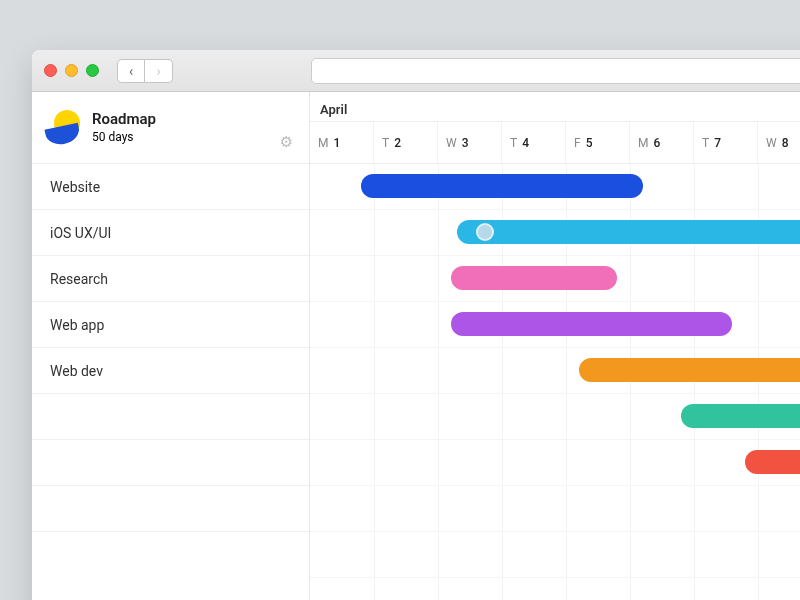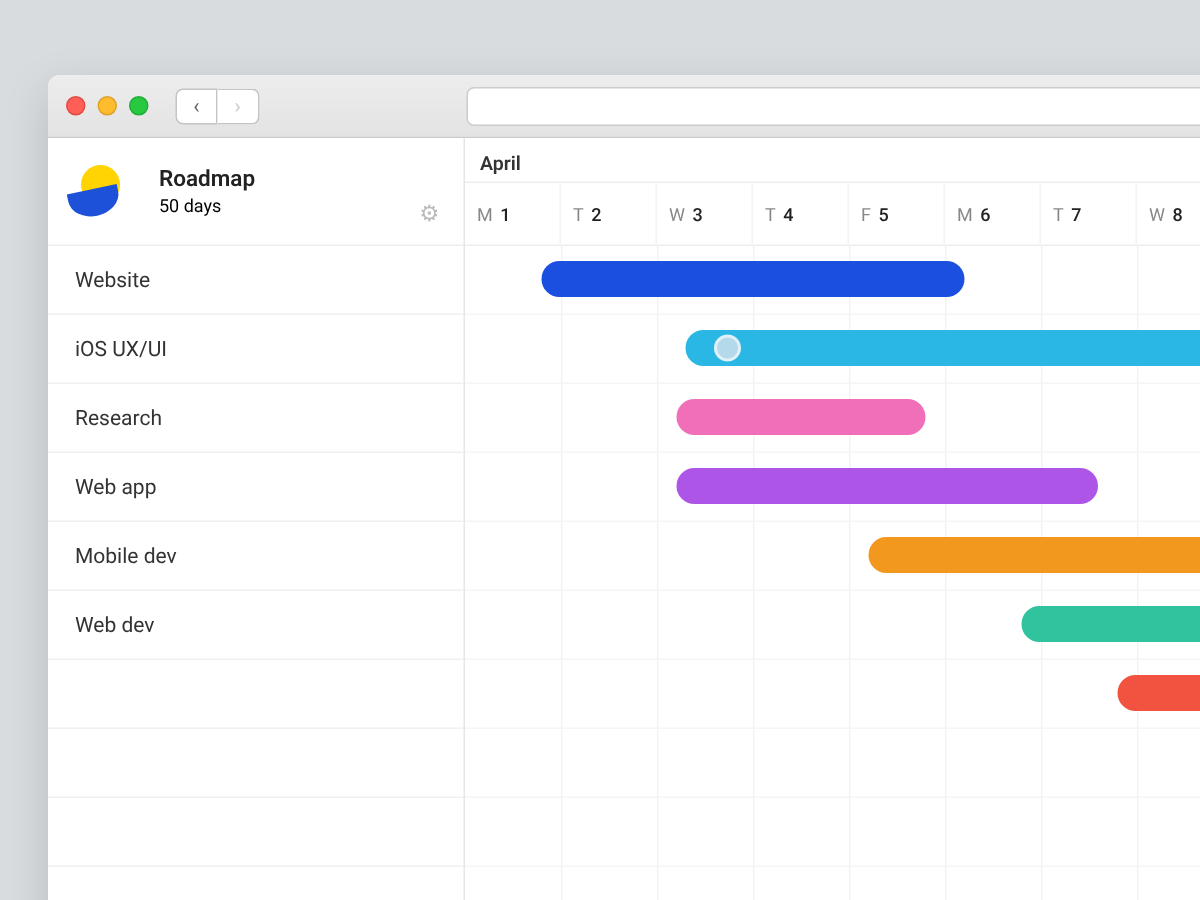--- a/index.html
+++ b/index.html
@@ -63,21 +63,21 @@
     width: 278px;
     border-right:1px solid #e6e6e6;
     background:#fff;
     flex-shrink:0;
   }
   .proj-header {
     display:flex;
     align-items:flex-start;
     padding: 18px 16px 10px 16px;
     border-bottom:1px solid #eee;
-    gap:26px;
+    gap:12px;
     height:72px;
   }
   .proj-icon {
     width:32px; height:32px; position:relative; flex-shrink:0;
   }
   .proj-icon .sun {
     position:absolute; width:26px; height:26px; border-radius:50%;
     background:#ffd400; left:6px; top:0;
   }
   .proj-icon .wave {
@@ -177,21 +177,20 @@
           <div class="proj-title">Roadmap</div>
           <div class="proj-sub">50 days</div>
         </div>
         <div class="proj-gear">⚙</div>
       </div>
       <div id="task-labels">
           <div class="task-row-label">Website</div>
           <div class="task-row-label">iOS UX/UI</div>
           <div class="task-row-label">Research</div>
           <div class="task-row-label">Web app</div>
-          <div class="task-row-label">Mobile dev</div>
           <div class="task-row-label">Web dev</div>
           <div class="task-row-label"></div>
           <div class="task-row-label"></div>
           <div class="task-row-label"></div>
         </div>
     </div>
 
     <div class="timeline">
       <div class="month">April</div>
       <div class="dayhead" id="dayhead">

